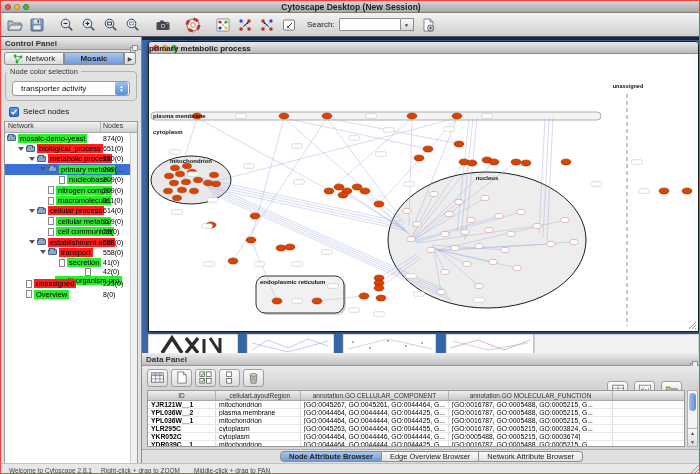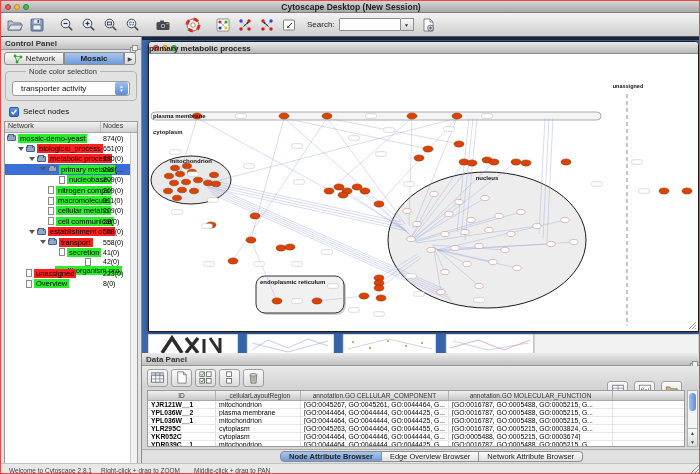--- a/index.html
+++ b/index.html
@@ -38,21 +38,21 @@
   .panel-header .ph-title{position:absolute;left:4px;top:2px;font-size:8px;font-weight:bold;color:#333;}
   .float-ic{position:absolute;right:3px;top:2px;}
   .cp-tabs{height:17px;display:flex;align-items:center;padding:2px 3px;}
   .seg{height:13px;display:flex;align-items:center;justify-content:center;
     font-size:8px;color:#222;border:1px solid #8e8e8e;background:linear-gradient(#fbfbfb,#d9d9d9);}
   .seg.network{width:60px;border-radius:3px 0 0 3px;gap:3px;}
   .seg.mosaic{width:60px;font-weight:bold;background:linear-gradient(#a9c6ec,#6f9bd8);}
   .seg.more{width:12px;border-radius:0 3px 3px 0;font-size:6px;color:#444;}
   .cp-group{position:absolute;left:4px;right:4px;top:34px;height:30px;
     border:1px solid #b3b3b3;border-radius:4px;}
-  .cp-group .legend{position:absolute;left:20px;top:-5px;background:#e2e2e2;
+  .cp-group .legend{position:absolute;left:1px;top:-5px;background:#e2e2e2;
     padding:0 3px;font-size:7.5px;color:#333;}
   .combo{position:absolute;left:6px;right:6px;top:9px;height:15px;background:#fff;
     border:1px solid #9b9b9b;border-radius:3px;display:flex;align-items:center;}
   .combo .cval{flex:1;font-size:8px;color:#111;padding-left:8px;}
   .combo .stepper{width:13px;height:13px;margin-right:1px;border-radius:2px;
     background:linear-gradient(#9cc0f0,#5b8ed6);display:flex;flex-direction:column;
     align-items:center;justify-content:center;color:#fff;font-size:4.5px;line-height:4px;}
   .cp-check{position:absolute;left:8px;top:69px;height:11px;display:flex;align-items:center;gap:4px;}
   .checkbox{width:10px;height:10px;border-radius:2px;background:linear-gradient(#5d96e8,#2f6fdb);
     border:1px solid #2a56a8;display:flex;align-items:center;justify-content:center;}
@@ -366,20 +366,26 @@
             <span style="width: 8px; flex: 0 0 auto;"></span>
             <span class="leaf"></span>
             <span class="tlab green">nitrogen compo</span>
             <span class="tnum">209(0)</span>
           </div>
           <div class="trow" style="padding-left: 35px;">
             <span style="width: 8px; flex: 0 0 auto;"></span>
             <span class="leaf"></span>
             <span class="tlab green">macromolecule</span>
             <span class="tnum">311(0)</span>
+          </div>
+          <div class="trow" style="padding-left: 24px;">
+            <span class="disc"></span>
+            <span class="fold"></span>
+            <span class="tlab red">cellular process</span>
+            <span class="tnum">614(0)</span>
           </div>
           <div class="trow" style="padding-left: 35px;">
             <span style="width: 8px; flex: 0 0 auto;"></span>
             <span class="leaf"></span>
             <span class="tlab green">cellular metabo</span>
             <span class="tnum">209(0)</span>
           </div>
           <div class="trow" style="padding-left: 35px;">
             <span style="width: 8px; flex: 0 0 auto;"></span>
             <span class="leaf"></span>

